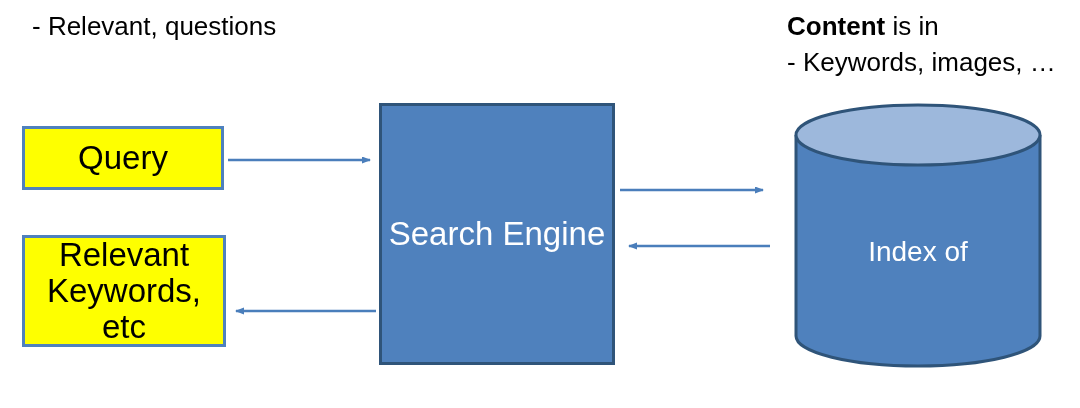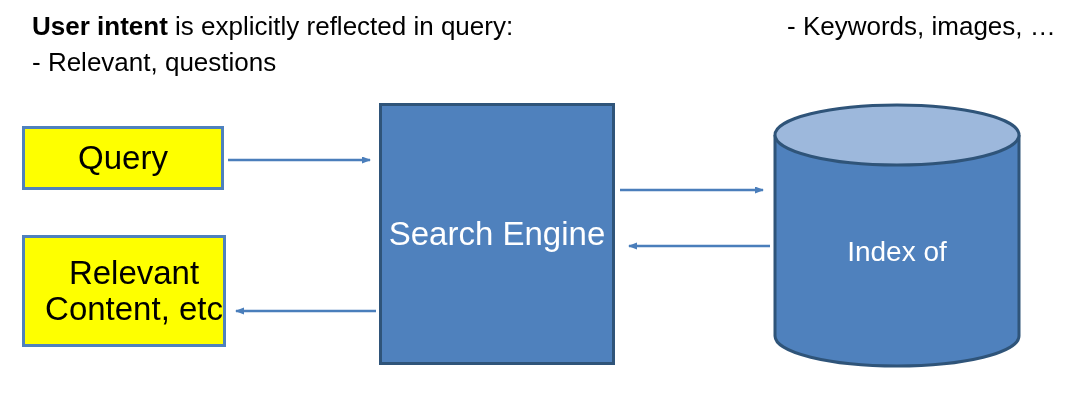--- a/index.html
+++ b/index.html
@@ -54,21 +54,21 @@
   .box-engine {
     left: 379px; top: 103px; width: 236px; height: 262px;
     background: #4f81bd;
     border: 3px solid #2f5479;
     color: #ffffff;
   }
 
   
   .cylinder {
     position: absolute;
-    left: 772px; top: 101px;
+    left: 793px; top: 101px;
     width: 250px; height: 270px;
   }
   .cylinder svg { position: absolute; left: 0; top: 0; }
   .cylinder-label {
     position: absolute;
     left: 0; top: 0;
     width: 250px; height: 270px;
     display: flex;
     flex-direction: column;
     align-items: center;
@@ -79,25 +79,25 @@
     line-height: 37px;
     text-align: center;
   }
 </style>
 </head>
 <body>
 
 <div class="canvas">
 
   <div class="note note-left">
-    <div><b>User intent</b><span> is explicitly reflected in query:</span></div>
     <div>- Relevant, questions</div>
   </div>
 
   <div class="note note-right">
+    <div><b>Content</b><span> is in</span></div>
     <div>- Keywords, images, …</div>
   </div>
 
   <svg class="arrow-layer" viewBox="0 0 1080 408">
     <defs>
       <marker id="ah" markerWidth="9" markerHeight="8" refX="8" refY="3.5" orient="auto" markerUnits="userSpaceOnUse">
         <path d="M0,0 L9,3.5 L0,7 Z" fill="#4a7ebb"></path>
       </marker>
     </defs>
     <line x1="228" y1="160" x2="370" y2="160" stroke="#4a7ebb" stroke-width="2.5" marker-end="url(#ah)"></line>
@@ -106,21 +106,21 @@
     <line x1="770" y1="246" x2="629" y2="246" stroke="#4a7ebb" stroke-width="2.5" marker-end="url(#ah)"></line>
   </svg>
 
   <div class="box box-yellow box-query">
     <span>Query</span>
   </div>
 
   <div class="box box-yellow box-results">
     <span>
       <span>Relevant</span><br>
-      <span>Content, etc</span>
+      <span>Keywords, etc</span>
     </span>
   </div>
 
   <div class="box box-engine">
     <span>Search Engine</span>
   </div>
 
   <div class="cylinder">
     <svg width="250" height="270" viewBox="0 0 250 270">
 

